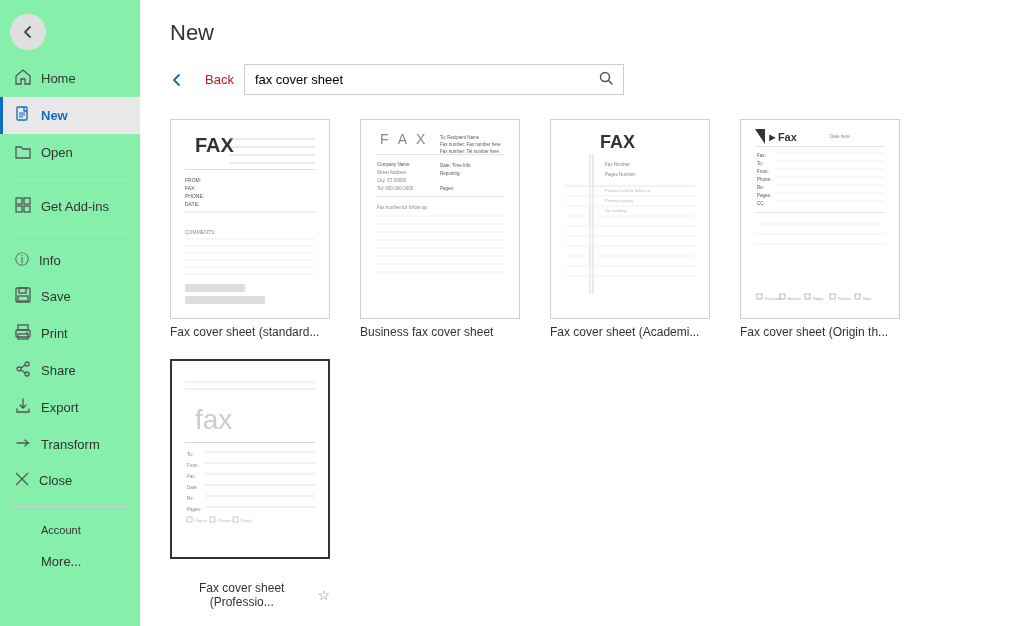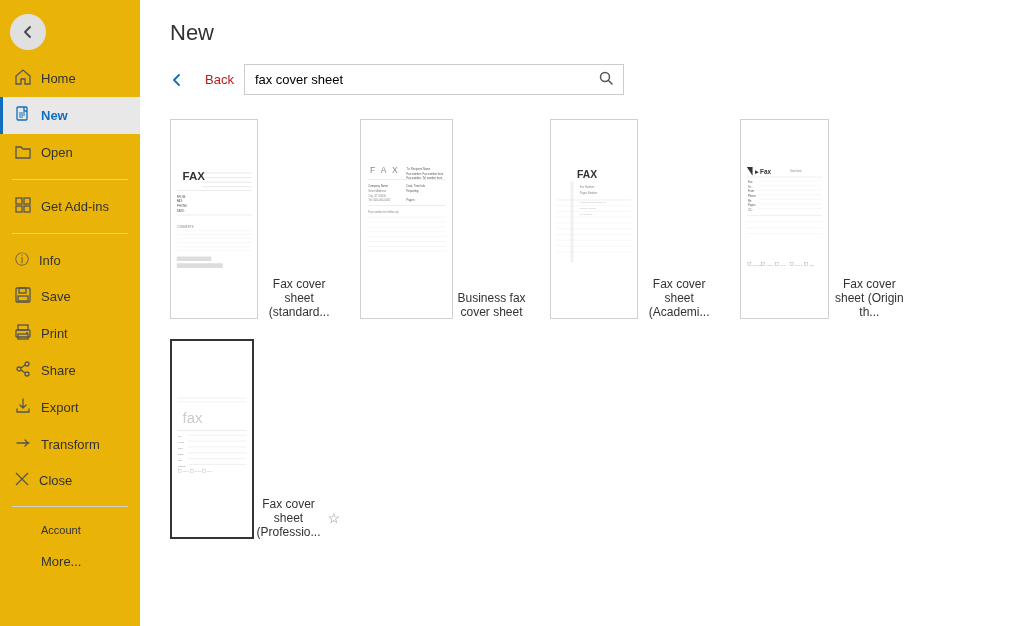--- a/index.html
+++ b/index.html
@@ -8,21 +8,21 @@
       background: #f3f3f3;
       width: 1024px;
       height: 626px;
       display: flex;
       overflow: hidden;
     }
 
     
     .sidebar {
       width: 140px;
-      background: #eab308;
+      background: #86efac;
       display: flex;
       flex-direction: column;
       padding-top: 8px;
       flex-shrink: 0;
       border-right: none;
     }
 
     .sidebar-back-btn {
       width: 36px;
       height: 36px;
@@ -129,22 +129,22 @@
 
     
     .templates-grid {
       display: flex;
       flex-wrap: wrap;
       gap: 20px;
     }
 
     .template-card {
       display: flex;
-      flex-direction: row;
-      align-items: flex-end;
+      flex-direction: column;
+      align-items: flex-start;
       cursor: pointer;
       width: 170px;
     }
 
     .template-thumb {
       width: 160px;
       height: 200px;
       background: #fff;
       border: 1px solid #d0d0d0;
       display: flex;

